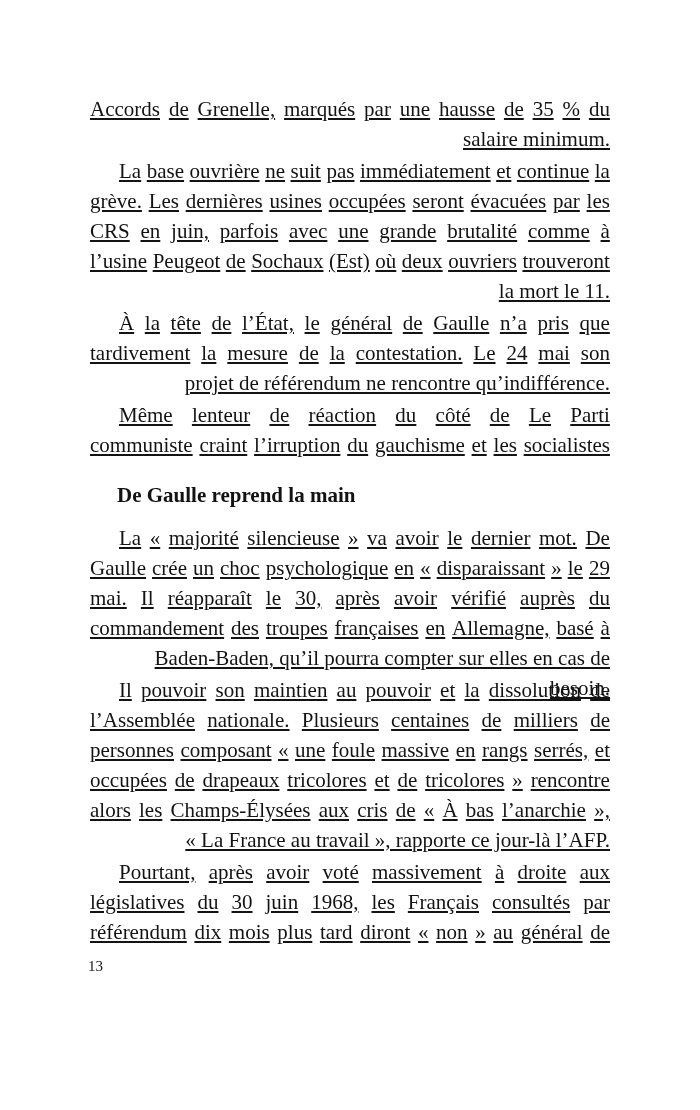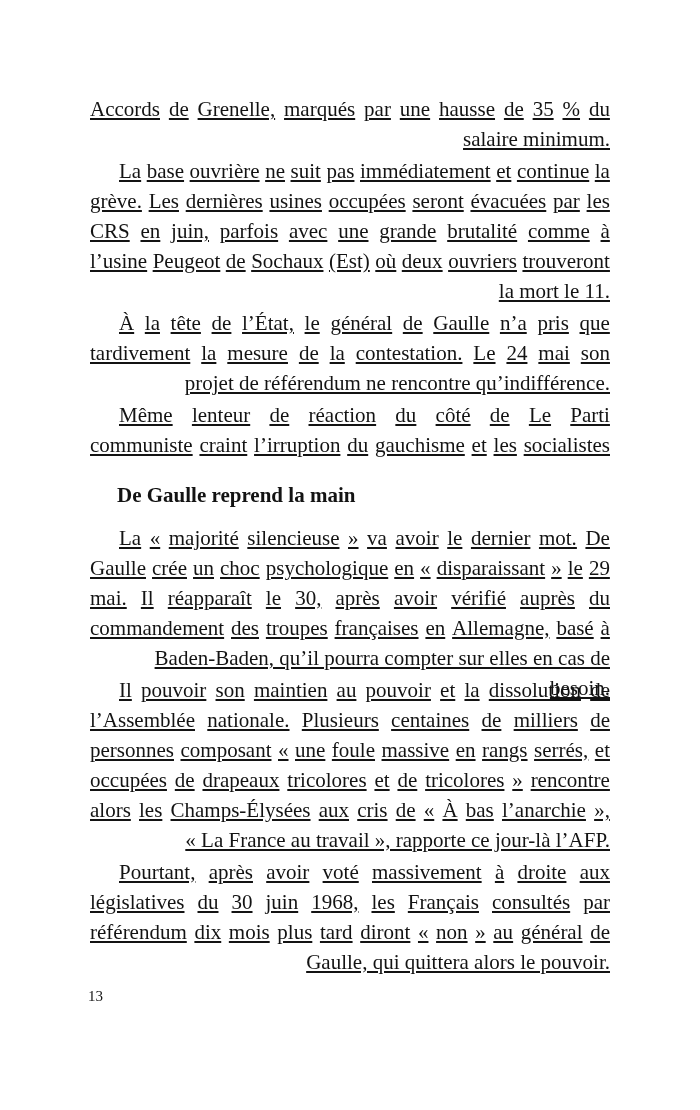--- a/index.html
+++ b/index.html
@@ -312,17 +312,16 @@
           <span>plus</span>
           <span>tard</span>
           <span>diront</span>
           <span>«</span>
           <span>non</span>
           <span>»</span>
           <span>au</span>
           <span>général</span>
           <span>de</span>
         </div>
-        <div class="line last">Gaulle, qui quittera alors le pouvoir.</div>
       </div>
     </div>
   <div class="page-number">13</div>
 </main>
 
 </body></html>

